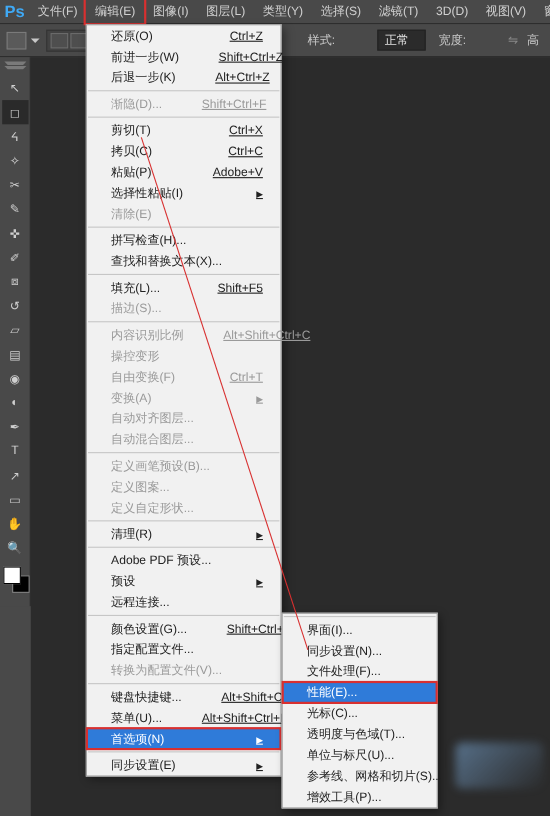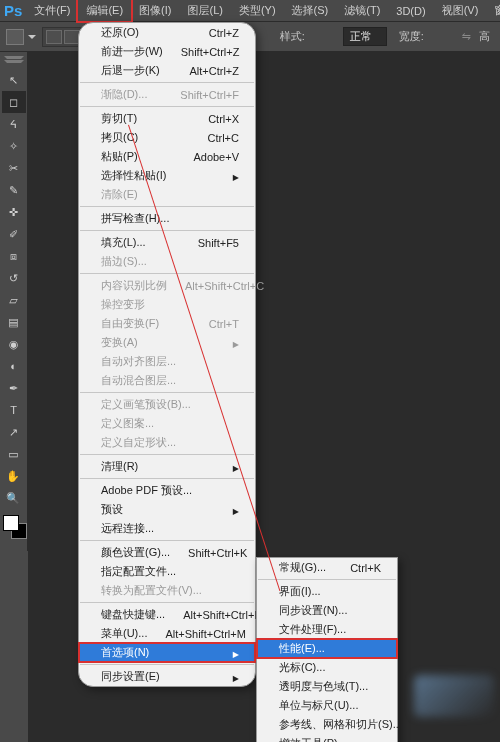--- a/index.html
+++ b/index.html
@@ -121,29 +121,29 @@
     display: flex;
     justify-content: space-between;
     padding: 2px 16px 2px 22px;
     white-space: nowrap;
     min-height: 17px;
     align-items: center;
   }
   .dropdown-item.disabled { color: #9a9a9a; }
   .dropdown-item.highlight { background: #2f7bd9; color: #fff; }
   .dropdown-item.boxed { outline: 2px solid #d83030; outline-offset: -1px; }
-  .dropdown-item .k { margin-left: 18px; }
+  .dropdown-item .k { margin-left: 36px; text-decoration: underline; }
   .dropdown-item .arrow-sub::after {
     content: "▶"; font-size: 8px; margin-left: 6px;
   }
   .dropdown-sep {
     border-top: 1px solid #c6c6c6;
     margin: 2px 1px;
   }
-  .edit-menu { top: 22px; left: 78px; width: 178px; border-radius: 15px; }
+  .edit-menu { top: 22px; left: 78px; width: 178px; }
   .sub-menu  { top: 557px; left: 256px; width: 142px; }
 
   
   .pointer-line {
     position: absolute;
     top: 125px; left: 128px;
     width: 1px; height: 490px;
     border-left: 1px solid #d83030;
     transform: rotate(-18deg);
     transform-origin: top left;
@@ -266,20 +266,24 @@
     </div>
     <div class="dropdown-item disabled">
       <span>清除(E)</span>
       <span class="k"></span>
     </div>
     <div class="dropdown-sep"></div>
     <div class="dropdown-item">
       <span>拼写检查(H)...</span>
       <span class="k"></span>
     </div>
+    <div class="dropdown-item">
+      <span>查找和替换文本(X)...</span>
+      <span class="k"></span>
+    </div>
     <div class="dropdown-sep"></div>
     <div class="dropdown-item">
       <span>填充(L)...</span>
       <span class="k">Shift+F5</span>
     </div>
     <div class="dropdown-item disabled">
       <span>描边(S)...</span>
       <span class="k"></span>
     </div>
     <div class="dropdown-sep"></div>
@@ -365,24 +369,20 @@
       <span class="k arrow-sub"></span>
     </div>
     <div class="dropdown-sep"></div>
     <div class="dropdown-item">
       <span>同步设置(E)</span>
       <span class="k arrow-sub"></span>
     </div>
   </div>
 
 <div class="dropdown sub-menu" id="sub-menu">
-    <div class="dropdown-item">
-      <span>常规(G)...</span>
-      <span class="k">Ctrl+K</span>
-    </div>
     <div class="dropdown-sep"></div>
     <div class="dropdown-item">
       <span>界面(I)...</span>
       <span class="k"></span>
     </div>
     <div class="dropdown-item">
       <span>同步设置(N)...</span>
       <span class="k"></span>
     </div>
     <div class="dropdown-item">

